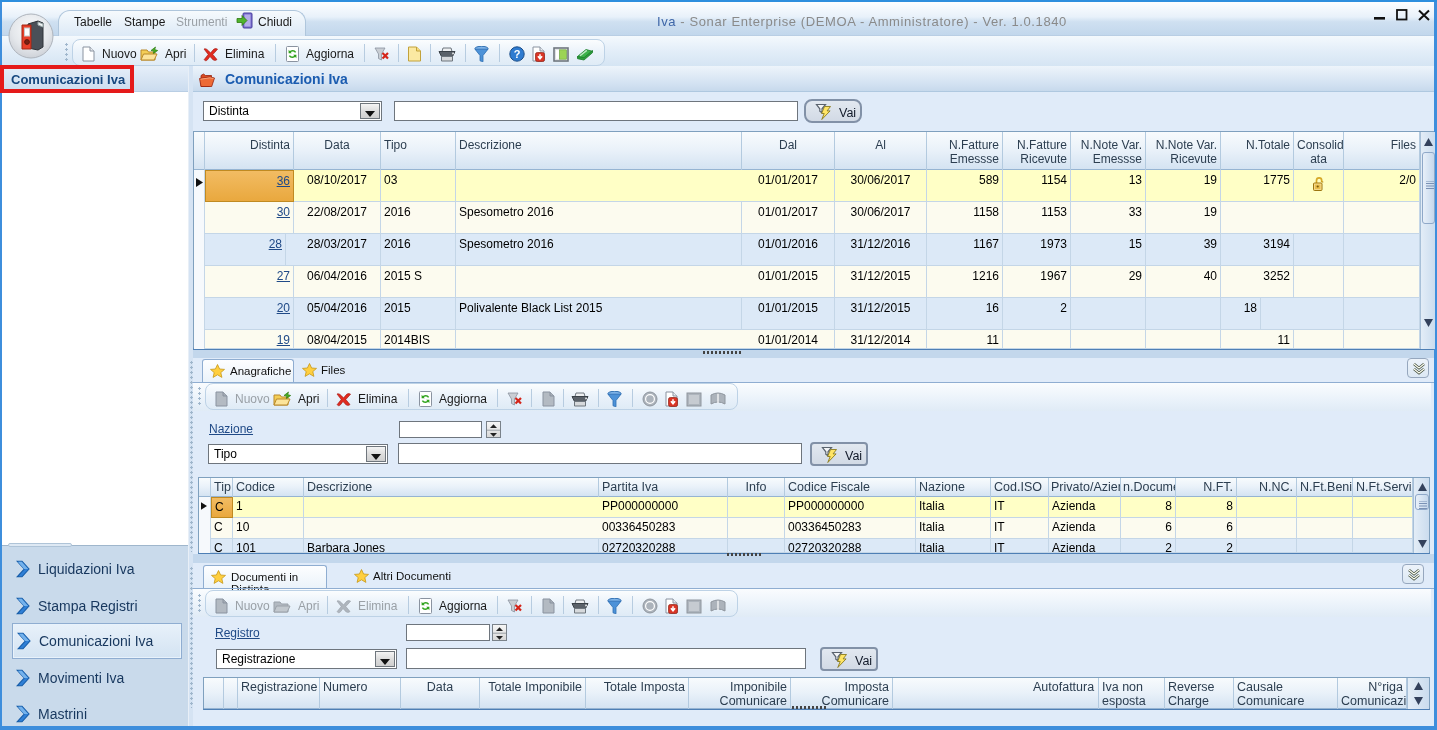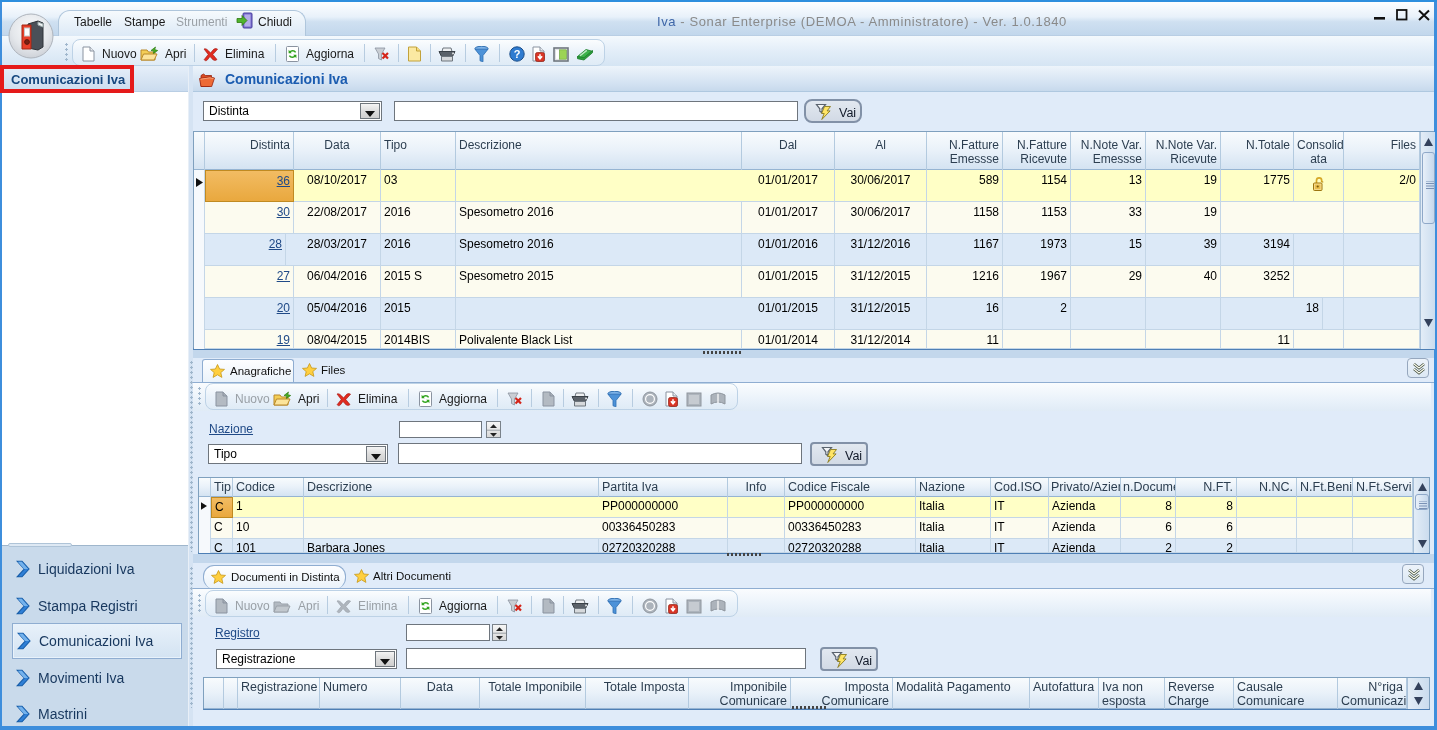--- a/index.html
+++ b/index.html
@@ -346,52 +346,51 @@
 <div class="gcell r" style="left:952px; top:0; width:75px; height:32px; ">39</div>
 <div class="gcell r" style="left:1027px; top:0; width:73px; height:32px; ">3194</div>
 <div class="gcell c" style="left:1100px; top:0; width:50px; height:32px; "></div>
 <div class="gcell r" style="left:1150px; top:0; width:76px; height:32px; "></div>
 </div>
 <div class="grow cream" style="top:134px; height:32px; border-bottom:1px solid #C4D6E7;">
 <div class="gcell" style="left:0; top:0; width:11px; height:32px; background:#F6F9FC;"></div>
 <div class="gcell r" style="left:11px; top:0; width:89px; height:32px; "><span class="numlink">27</span></div>
 <div class="gcell c" style="left:100px; top:0; width:87px; height:32px; ">06/04/2016</div>
 <div class="gcell " style="left:187px; top:0; width:75px; height:32px; ">2015 S</div>
-<div class="gcell " style="left:262px; top:0; width:286px; height:32px; ">Spesometro 2015</div>
 <div class="gcell c" style="left:548px; top:0; width:93px; height:32px; ">01/01/2015</div>
 <div class="gcell c" style="left:641px; top:0; width:92px; height:32px; ">31/12/2015</div>
 <div class="gcell r" style="left:733px; top:0; width:76px; height:32px; ">1216</div>
 <div class="gcell r" style="left:809px; top:0; width:68px; height:32px; ">1967</div>
 <div class="gcell r" style="left:877px; top:0; width:75px; height:32px; ">29</div>
 <div class="gcell r" style="left:952px; top:0; width:75px; height:32px; ">40</div>
 <div class="gcell r" style="left:1027px; top:0; width:73px; height:32px; ">3252</div>
 <div class="gcell c" style="left:1100px; top:0; width:50px; height:32px; "></div>
 <div class="gcell r" style="left:1150px; top:0; width:76px; height:32px; "></div>
 </div>
 <div class="grow bluerow" style="top:166px; height:32px; border-bottom:1px solid #C4D6E7;">
 <div class="gcell" style="left:0; top:0; width:11px; height:32px; background:#F6F9FC;"></div>
 <div class="gcell r" style="left:11px; top:0; width:89px; height:32px; "><span class="numlink">20</span></div>
 <div class="gcell c" style="left:100px; top:0; width:87px; height:32px; ">05/04/2016</div>
 <div class="gcell " style="left:187px; top:0; width:75px; height:32px; ">2015</div>
+<div class="gcell " style="left:262px; top:0; width:286px; height:32px; ">Polivalente Black List 2015</div>
 <div class="gcell c" style="left:548px; top:0; width:93px; height:32px; ">01/01/2015</div>
 <div class="gcell c" style="left:641px; top:0; width:92px; height:32px; ">31/12/2015</div>
 <div class="gcell r" style="left:733px; top:0; width:76px; height:32px; ">16</div>
 <div class="gcell r" style="left:809px; top:0; width:68px; height:32px; ">2</div>
 <div class="gcell r" style="left:877px; top:0; width:75px; height:32px; "></div>
 <div class="gcell r" style="left:952px; top:0; width:75px; height:32px; "></div>
-<div class="gcell r" style="left:1056px; top:0; width:73px; height:32px; ">18</div>
+<div class="gcell r" style="left:994px; top:0; width:73px; height:32px; ">18</div>
 <div class="gcell c" style="left:1100px; top:0; width:50px; height:32px; "></div>
 <div class="gcell r" style="left:1150px; top:0; width:76px; height:32px; "></div>
 </div>
 <div class="grow cream" style="top:198px; height:19px; border-bottom:1px solid #C4D6E7;">
 <div class="gcell" style="left:0; top:0; width:11px; height:19px; background:#F6F9FC;"></div>
 <div class="gcell r" style="left:11px; top:0; width:89px; height:19px; "><span class="numlink">19</span></div>
 <div class="gcell c" style="left:100px; top:0; width:87px; height:19px; ">08/04/2015</div>
 <div class="gcell " style="left:187px; top:0; width:75px; height:19px; ">2014BIS</div>
-<div class="gcell " style="left:262px; top:0; width:286px; height:19px; ">Polivalente Black List</div>
 <div class="gcell c" style="left:548px; top:0; width:93px; height:19px; ">01/01/2014</div>
 <div class="gcell c" style="left:641px; top:0; width:92px; height:19px; ">31/12/2014</div>
 <div class="gcell r" style="left:733px; top:0; width:76px; height:19px; ">11</div>
 <div class="gcell r" style="left:809px; top:0; width:68px; height:19px; "></div>
 <div class="gcell r" style="left:877px; top:0; width:75px; height:19px; "></div>
 <div class="gcell r" style="left:952px; top:0; width:75px; height:19px; "></div>
 <div class="gcell r" style="left:1027px; top:0; width:73px; height:19px; ">11</div>
 <div class="gcell c" style="left:1100px; top:0; width:50px; height:19px; "></div>
 <div class="gcell r" style="left:1150px; top:0; width:76px; height:19px; "></div>
 </div>
@@ -630,21 +629,21 @@
           <path d="M0 0h8M0 2.5h8M0 5h8M0 7.5h8" stroke="#7A91B5"></path>
         </svg>
       </div>
 <svg style="position:absolute;left:4px;bottom:5px;" width="9" height="8" viewBox="0 0 9 8">
         <path d="M4.5 8 0 0h9z" fill="#33415C"></path>
       </svg>
 </div>
 </div>
 <div class="abs" style="left:193px; top:554px; width:1241px; height:9px; background:#C3D7EC;"></div>
 
-<div class="tab on" style="left:203px; top:565px; width:143px;border-radius:11px;">
+<div class="tab on" style="left:203px; top:565px; width:124px;">
     <span class="tabstar" style="left:7px;">
       <svg width="15" height="14" viewBox="0 0 15 14">
         <path d="M7.5 0.5 9.6 5l4.9.4-3.7 3.2 1.1 4.8-4.4-2.6-4.4 2.6 1.1-4.8L.5 5.4 5.4 5z" fill="#FFCF3F" stroke="#C79818" stroke-width=".8"></path>
       </svg>
     </span>
     <span style="position:absolute;left:27px;top:5px;">Documenti in Distinta</span>
   </div>
 <div class="tab" style="left:352px; top:565px; width:115px;">
     <span class="tabstar" style="left:2px;">
       <svg width="15" height="14" viewBox="0 0 15 14">
@@ -779,21 +778,20 @@
 <div class="ghead" style="height:31px;">
 <div class="gcell" style="left:0px; top:0; width:20px; height:31px; padding-top:2px; font-size:12.5px; line-height:14px;"></div>
 <div class="gcell" style="left:20px; top:0; width:14px; height:31px; padding-top:2px; font-size:12.5px; line-height:14px;"></div>
 <div class="gcell r" style="left:34px; top:0; width:82px; height:31px; padding-top:2px; font-size:12.5px; line-height:14px;">Registrazione</div>
 <div class="gcell" style="left:116px; top:0; width:81px; height:31px; padding-top:2px; font-size:12.5px; line-height:14px;">Numero</div>
 <div class="gcell c" style="left:197px; top:0; width:79px; height:31px; padding-top:2px; font-size:12.5px; line-height:14px;">Data</div>
 <div class="gcell r" style="left:276px; top:0; width:106px; height:31px; padding-top:2px; font-size:12.5px; line-height:14px;">Totale Imponibile</div>
 <div class="gcell r" style="left:382px; top:0; width:103px; height:31px; padding-top:2px; font-size:12.5px; line-height:14px;">Totale Imposta</div>
 <div class="gcell r" style="left:485px; top:0; width:102px; height:31px; padding-top:2px; font-size:12.5px; line-height:14px;">Imponibile<br>Comunicare</div>
 <div class="gcell r" style="left:587px; top:0; width:102px; height:31px; padding-top:2px; font-size:12.5px; line-height:14px;">Imposta<br>Comunicare</div>
-<div class="gcell" style="left:689px; top:0; width:137px; height:31px; padding-top:2px; font-size:12.5px; line-height:14px;">Modalità Pagamento</div>
 <div class="gcell" style="left:826px; top:0; width:69px; height:31px; padding-top:2px; font-size:12.5px; line-height:14px;">Autofattura</div>
 <div class="gcell" style="left:895px; top:0; width:66px; height:31px; padding-top:2px; font-size:12.5px; line-height:14px;">Iva non<br>esposta</div>
 <div class="gcell" style="left:961px; top:0; width:69px; height:31px; padding-top:2px; font-size:12.5px; line-height:14px;">Reverse<br>Charge</div>
 <div class="gcell" style="left:1030px; top:0; width:104px; height:31px; padding-top:2px; font-size:12.5px; line-height:14px;">Causale<br>Comunicare</div>
 <div class="gcell r" style="left:1134px; top:0; width:69px; height:31px; padding-top:2px; font-size:12.5px; line-height:14px;">N°riga<br>Comunicazi</div>
 </div>
 <div class="vscroll" style="left:1203px; top:0; width:22px; height:31px;">
 <svg style="position:absolute;left:6px;top:4px;" width="9" height="8" viewBox="0 0 9 8">
         <path d="M4.5 0 9 8H0z" fill="#33415C"></path>
       </svg>

